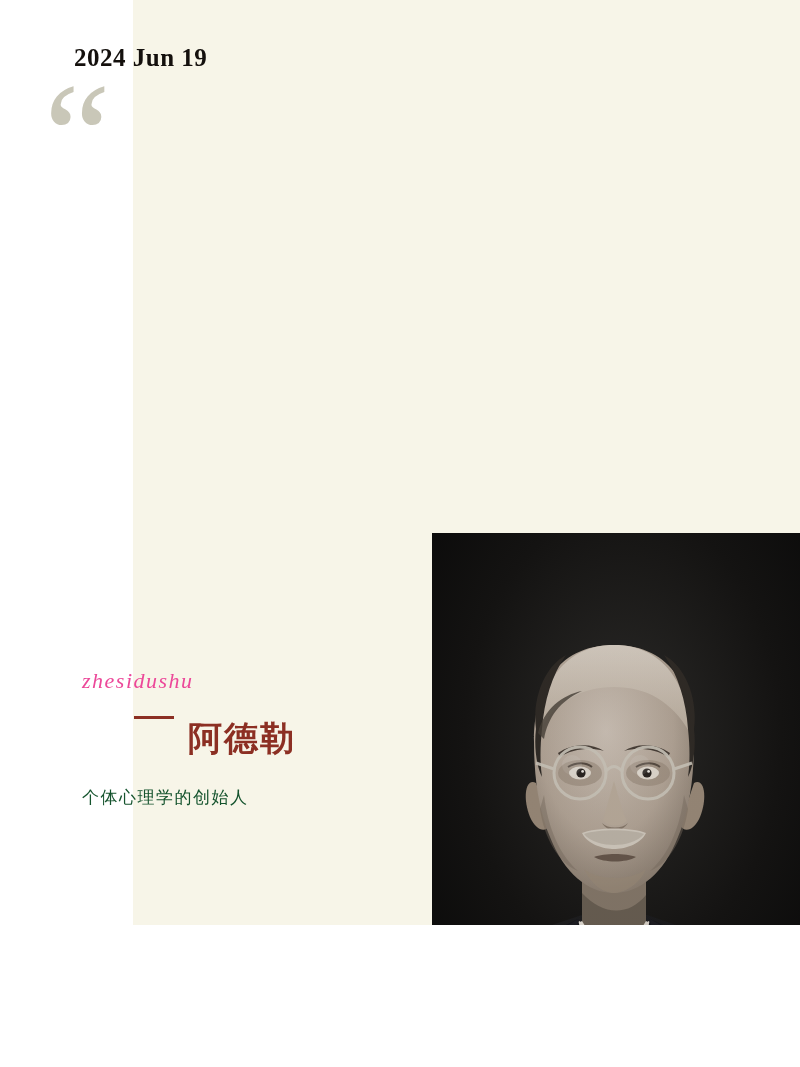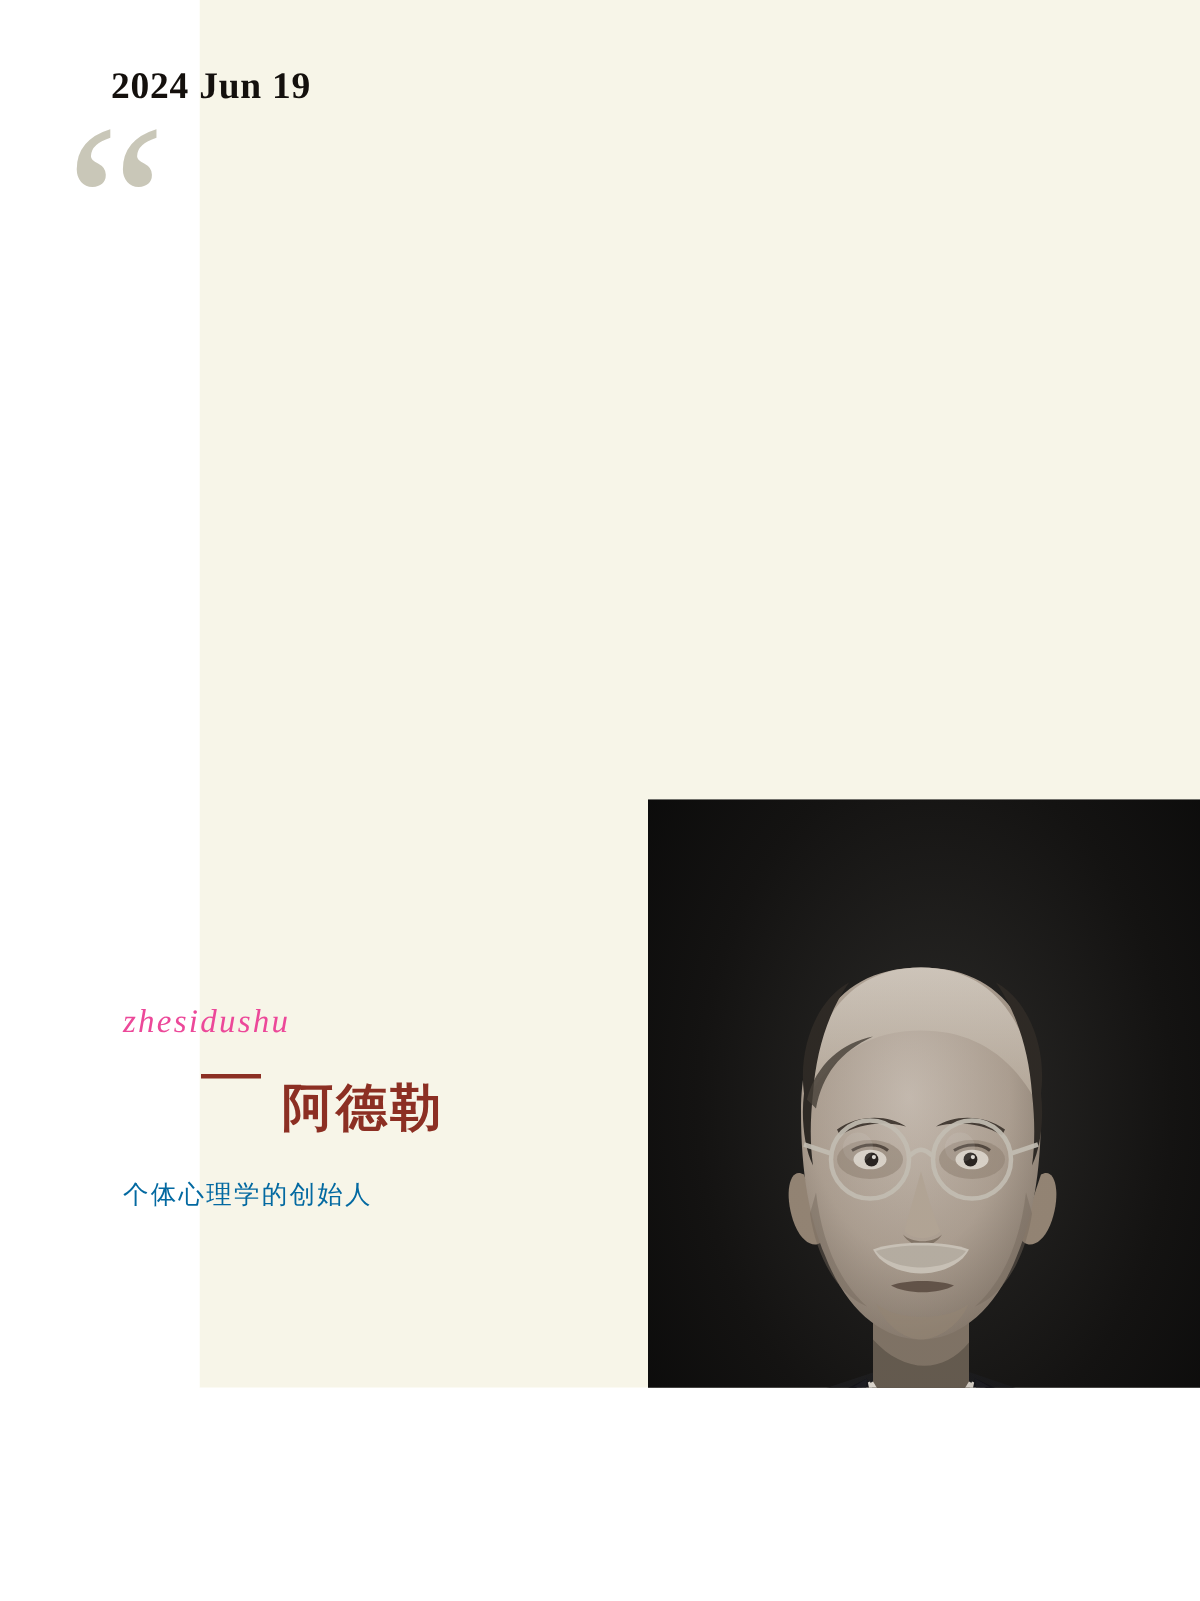--- a/index.html
+++ b/index.html
@@ -113,21 +113,21 @@
     font-family: "DejaVu Sans", sans-serif;
     font-weight: bold;
     font-size: 34px;
     letter-spacing: 2px;
     color: #8c2f23;
   }
   .subtitle {
     font-family: "DejaVu Sans", sans-serif;
     font-size: 17px;
     letter-spacing: 1.5px;
-    color: #0369a1;
+    color: #14532d;
     line-height: 34px;
   }
   
   .portrait {
     position: absolute;
     left: 432px;
     top: 533px;
     width: 368px;
     height: 534px;
     overflow: hidden;

